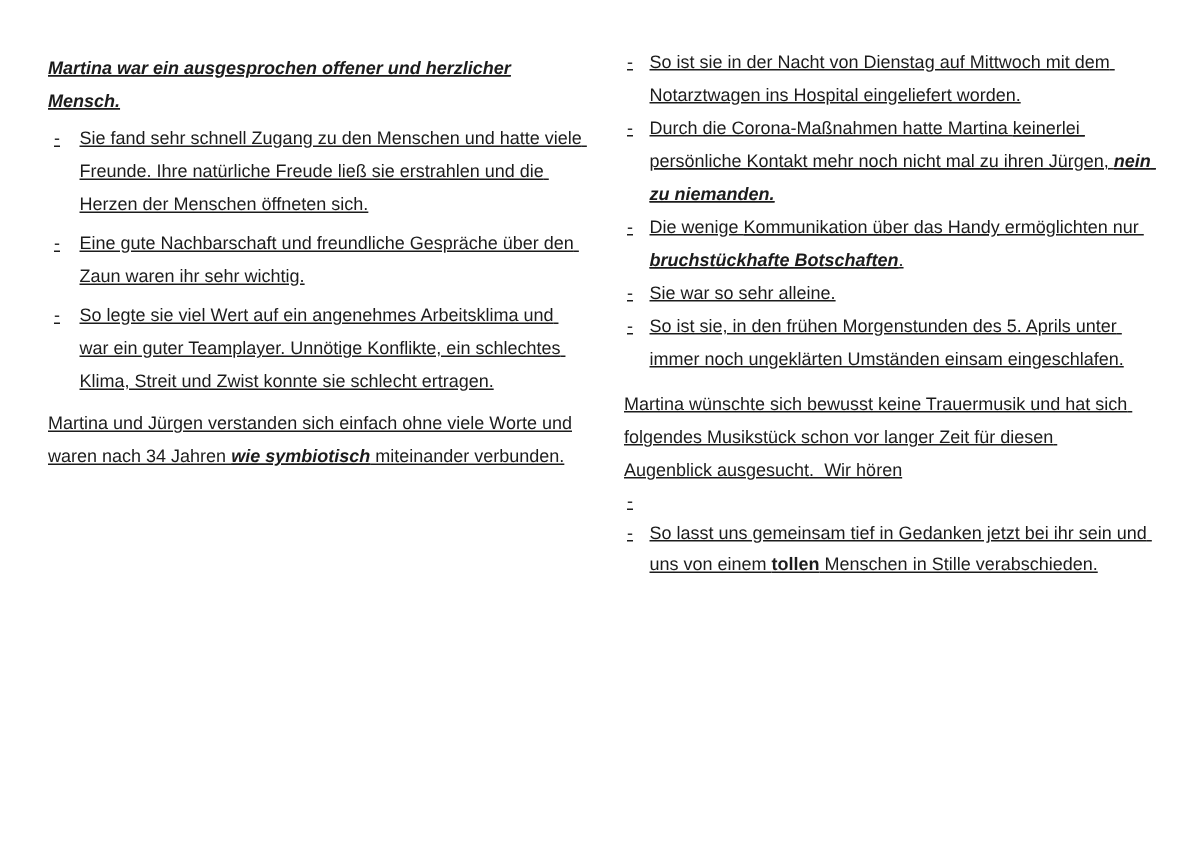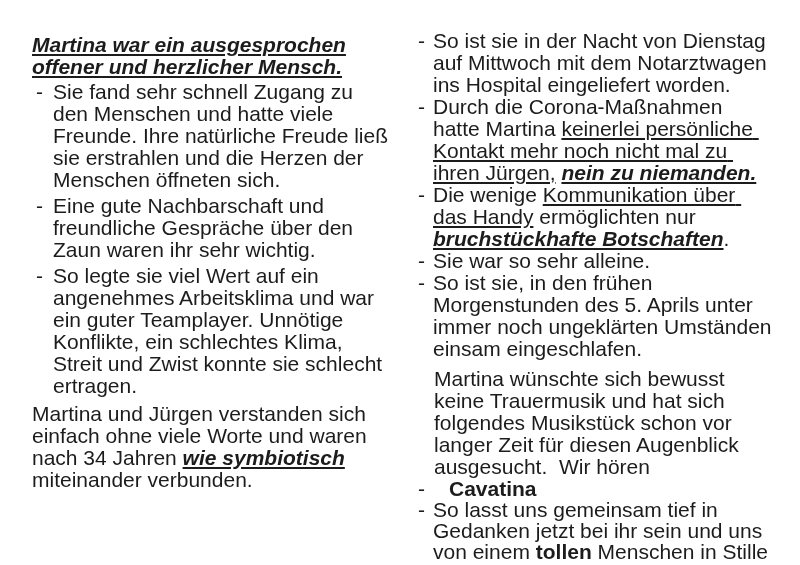--- a/index.html
+++ b/index.html
@@ -10,22 +10,23 @@
     color: #1c1c1c;
   }
   .page {
     position: relative;
     width: 800px; height: 565px;
     background: #ffffff;
     overflow: hidden;
   }
   .col {
     position: absolute;
-    font-size: 21px;
+    font-size: 12px;
     line-height: 22px;
+    text-decoration: underline;
   }
   .col-left  { left: 32px;  top: 34px; width: 358px; }
   .col-right { left: 416px; top: 30px; width: 357px; }
 
   .heading {
     font-weight: bold; font-style: italic; text-decoration: underline;
     margin: 0 0 3px 0;
   }
   .para { margin: 6px 0 0 0; }
   .para-spiekermann { margin-top: 7px; }
@@ -36,21 +37,21 @@
   .col-right .bullet { margin-bottom: 0; }
   .dash { flex: 0 0 21px; padding-left: 4px; box-sizing: border-box; }
   .col-right .dash { flex: 0 0 17px; padding-left: 2px; }
   .btext { flex: 1 1 auto; white-space: pre-wrap; }
 
   .pre { white-space: pre-wrap; }
   .biu { font-weight: bold; font-style: italic; text-decoration: underline; }
   .u   { text-decoration: underline; }
   .b   { font-weight: bold; }
 
-  .para-music { margin: 8px 0 0 18px; max-width: 340px; }
+  .para-music { margin: 8px 0 0 0; max-width: 340px; }
   .music-group { line-height: 21px; }
   .music-line { display: block; }
   .music-sub  { display: block; margin-left: 16px; }
 </style>
 </head>
 <body>
 
 <div class="page">
 
   <div class="col col-left">
@@ -103,21 +104,21 @@
     <div class="bullet">
       <span class="dash">-</span>
       <span class="btext">So ist sie, in den frühen Morgenstunden des 5. Aprils unter immer noch ungeklärten Umständen einsam eingeschlafen.</span>
     </div>
 
     <p class="para para-music pre">Martina wünschte sich bewusst keine Trauermusik und hat sich folgendes Musikstück schon vor langer Zeit für diesen Augenblick ausgesucht.  Wir hören</p>
 
     <div class="music-group">
       <div class="bullet">
         <span class="dash">-</span>
-        <span class="btext"><span class="b music-sub">Cavatina</span></span>
+        <span class="btext"></span>
       </div>
 
       <div class="bullet">
         <span class="dash">-</span>
         <span class="btext"><span>So lasst uns gemeinsam tief in Gedanken jetzt bei ihr sein und uns von einem </span><span class="b">tollen</span><span> Menschen in Stille verabschieden.</span></span>
       </div>
     </div>
 
   </div>
 

